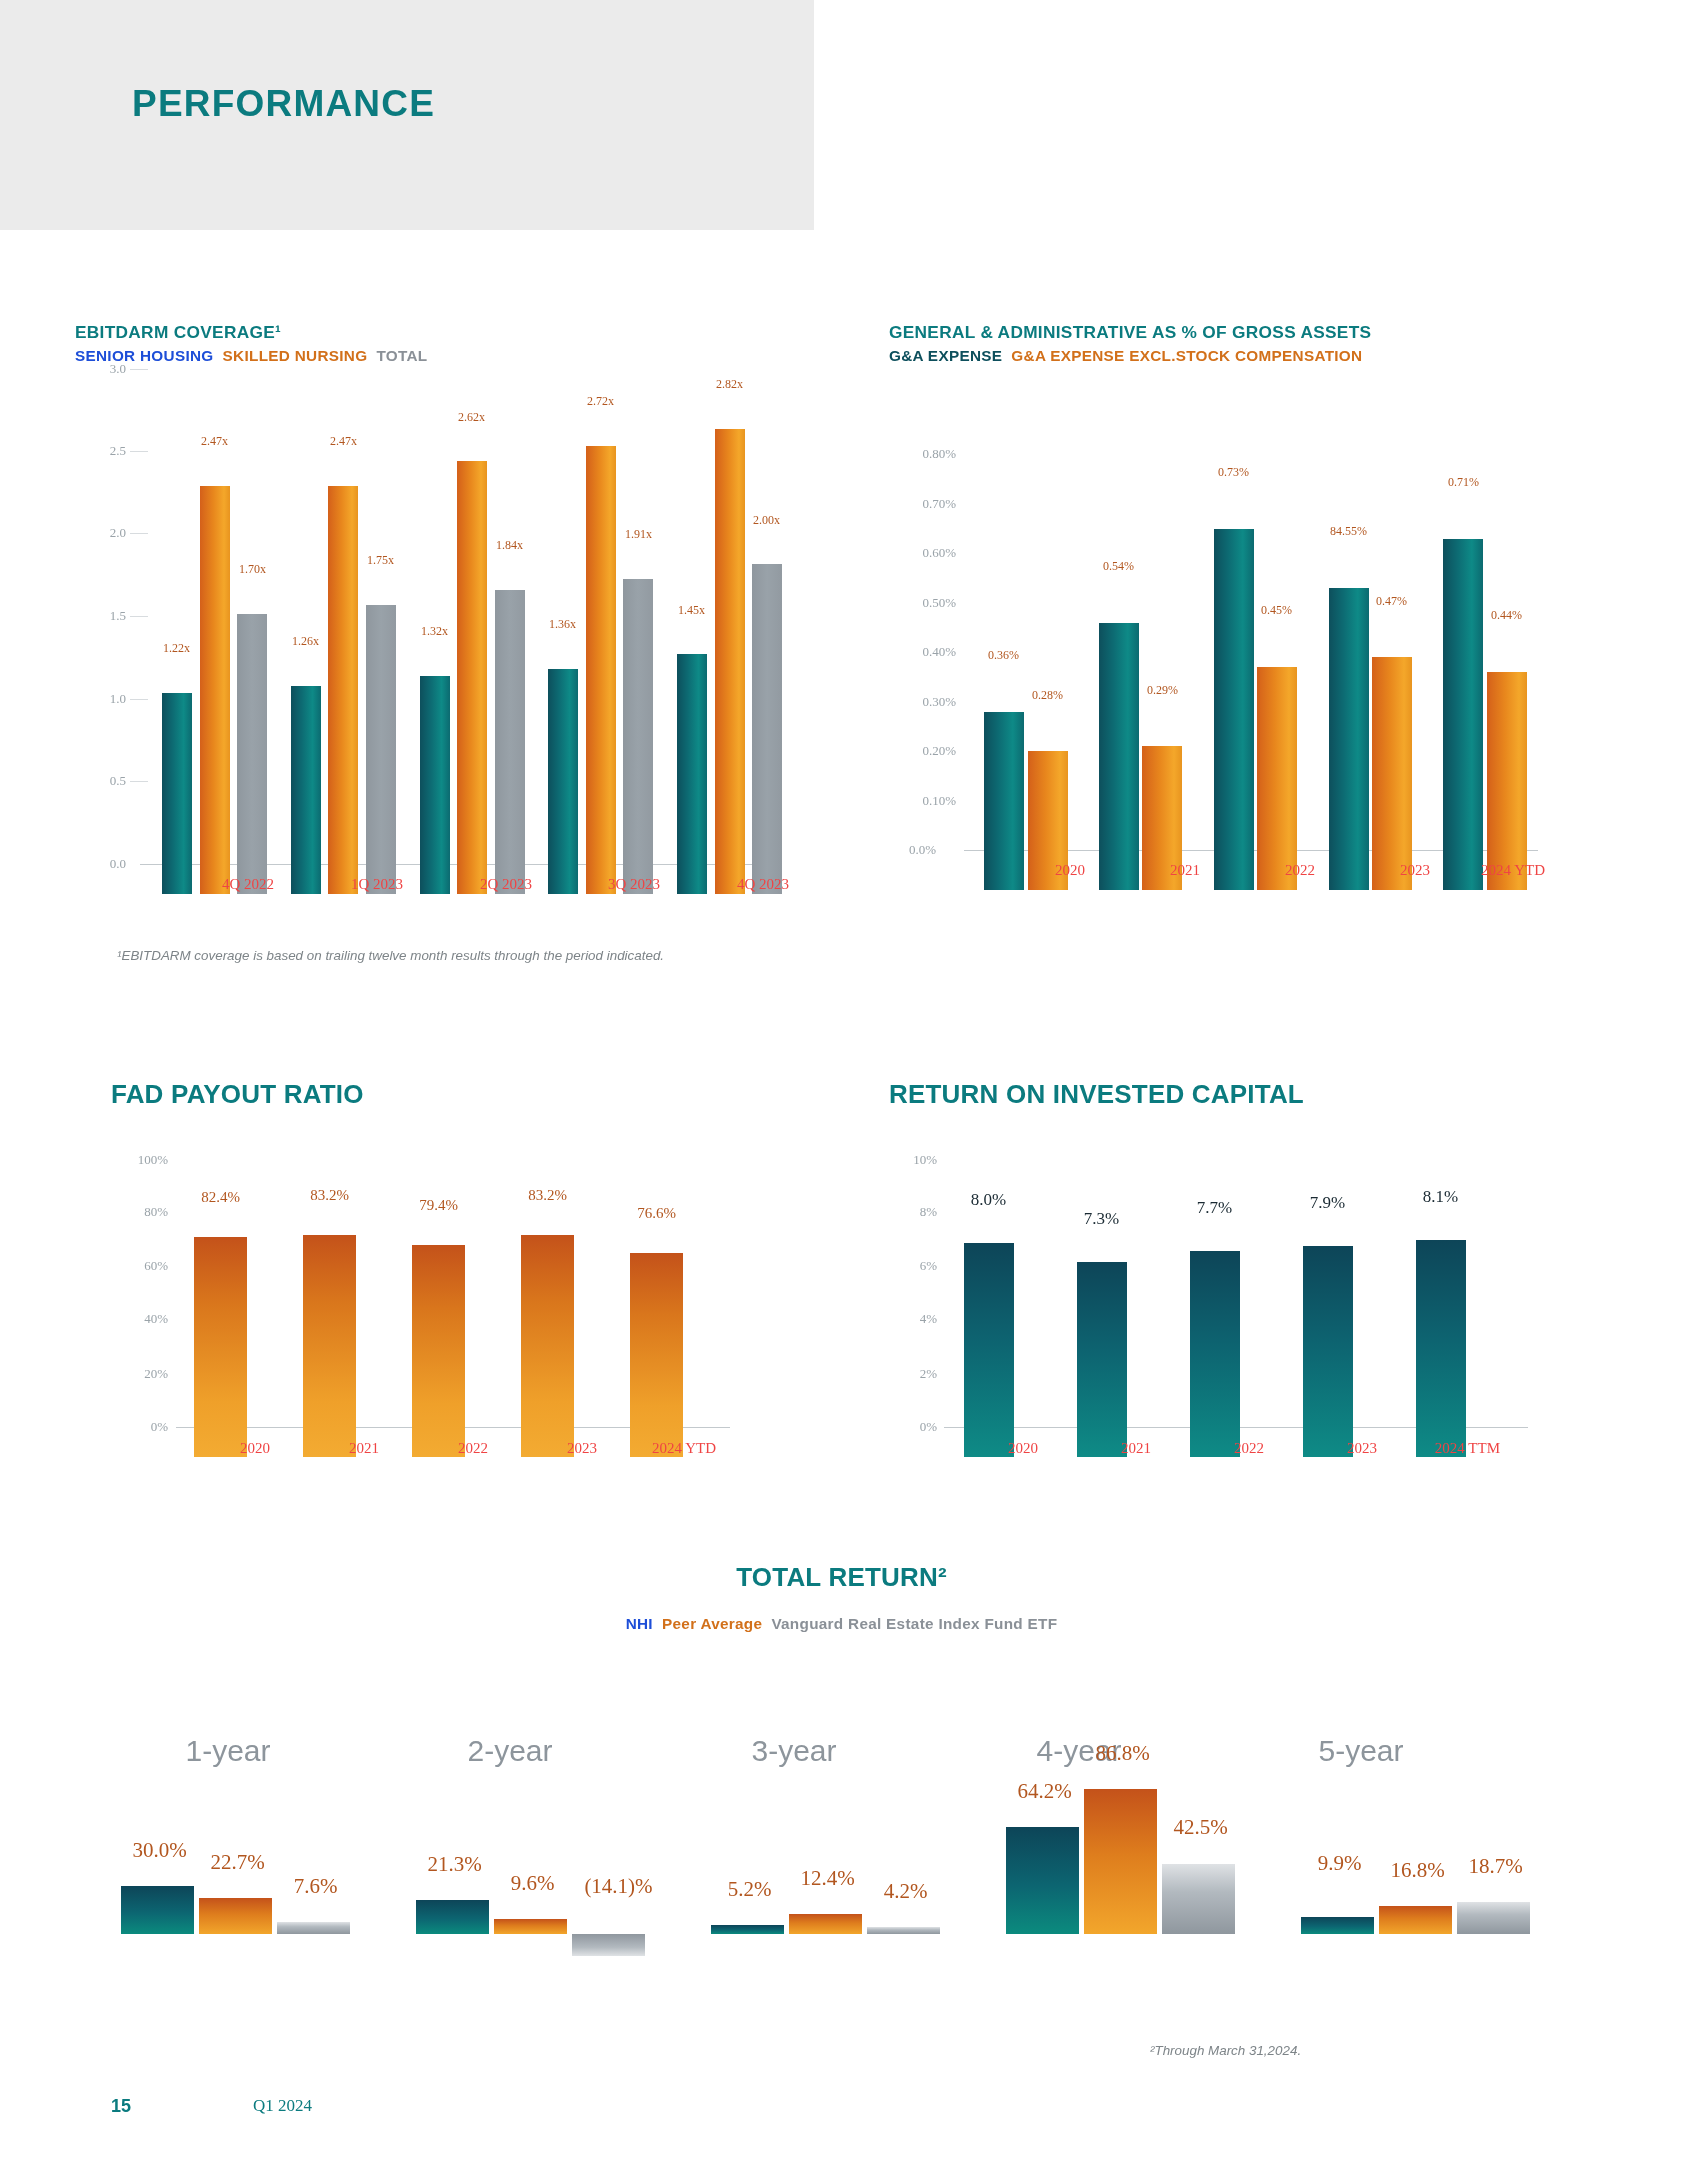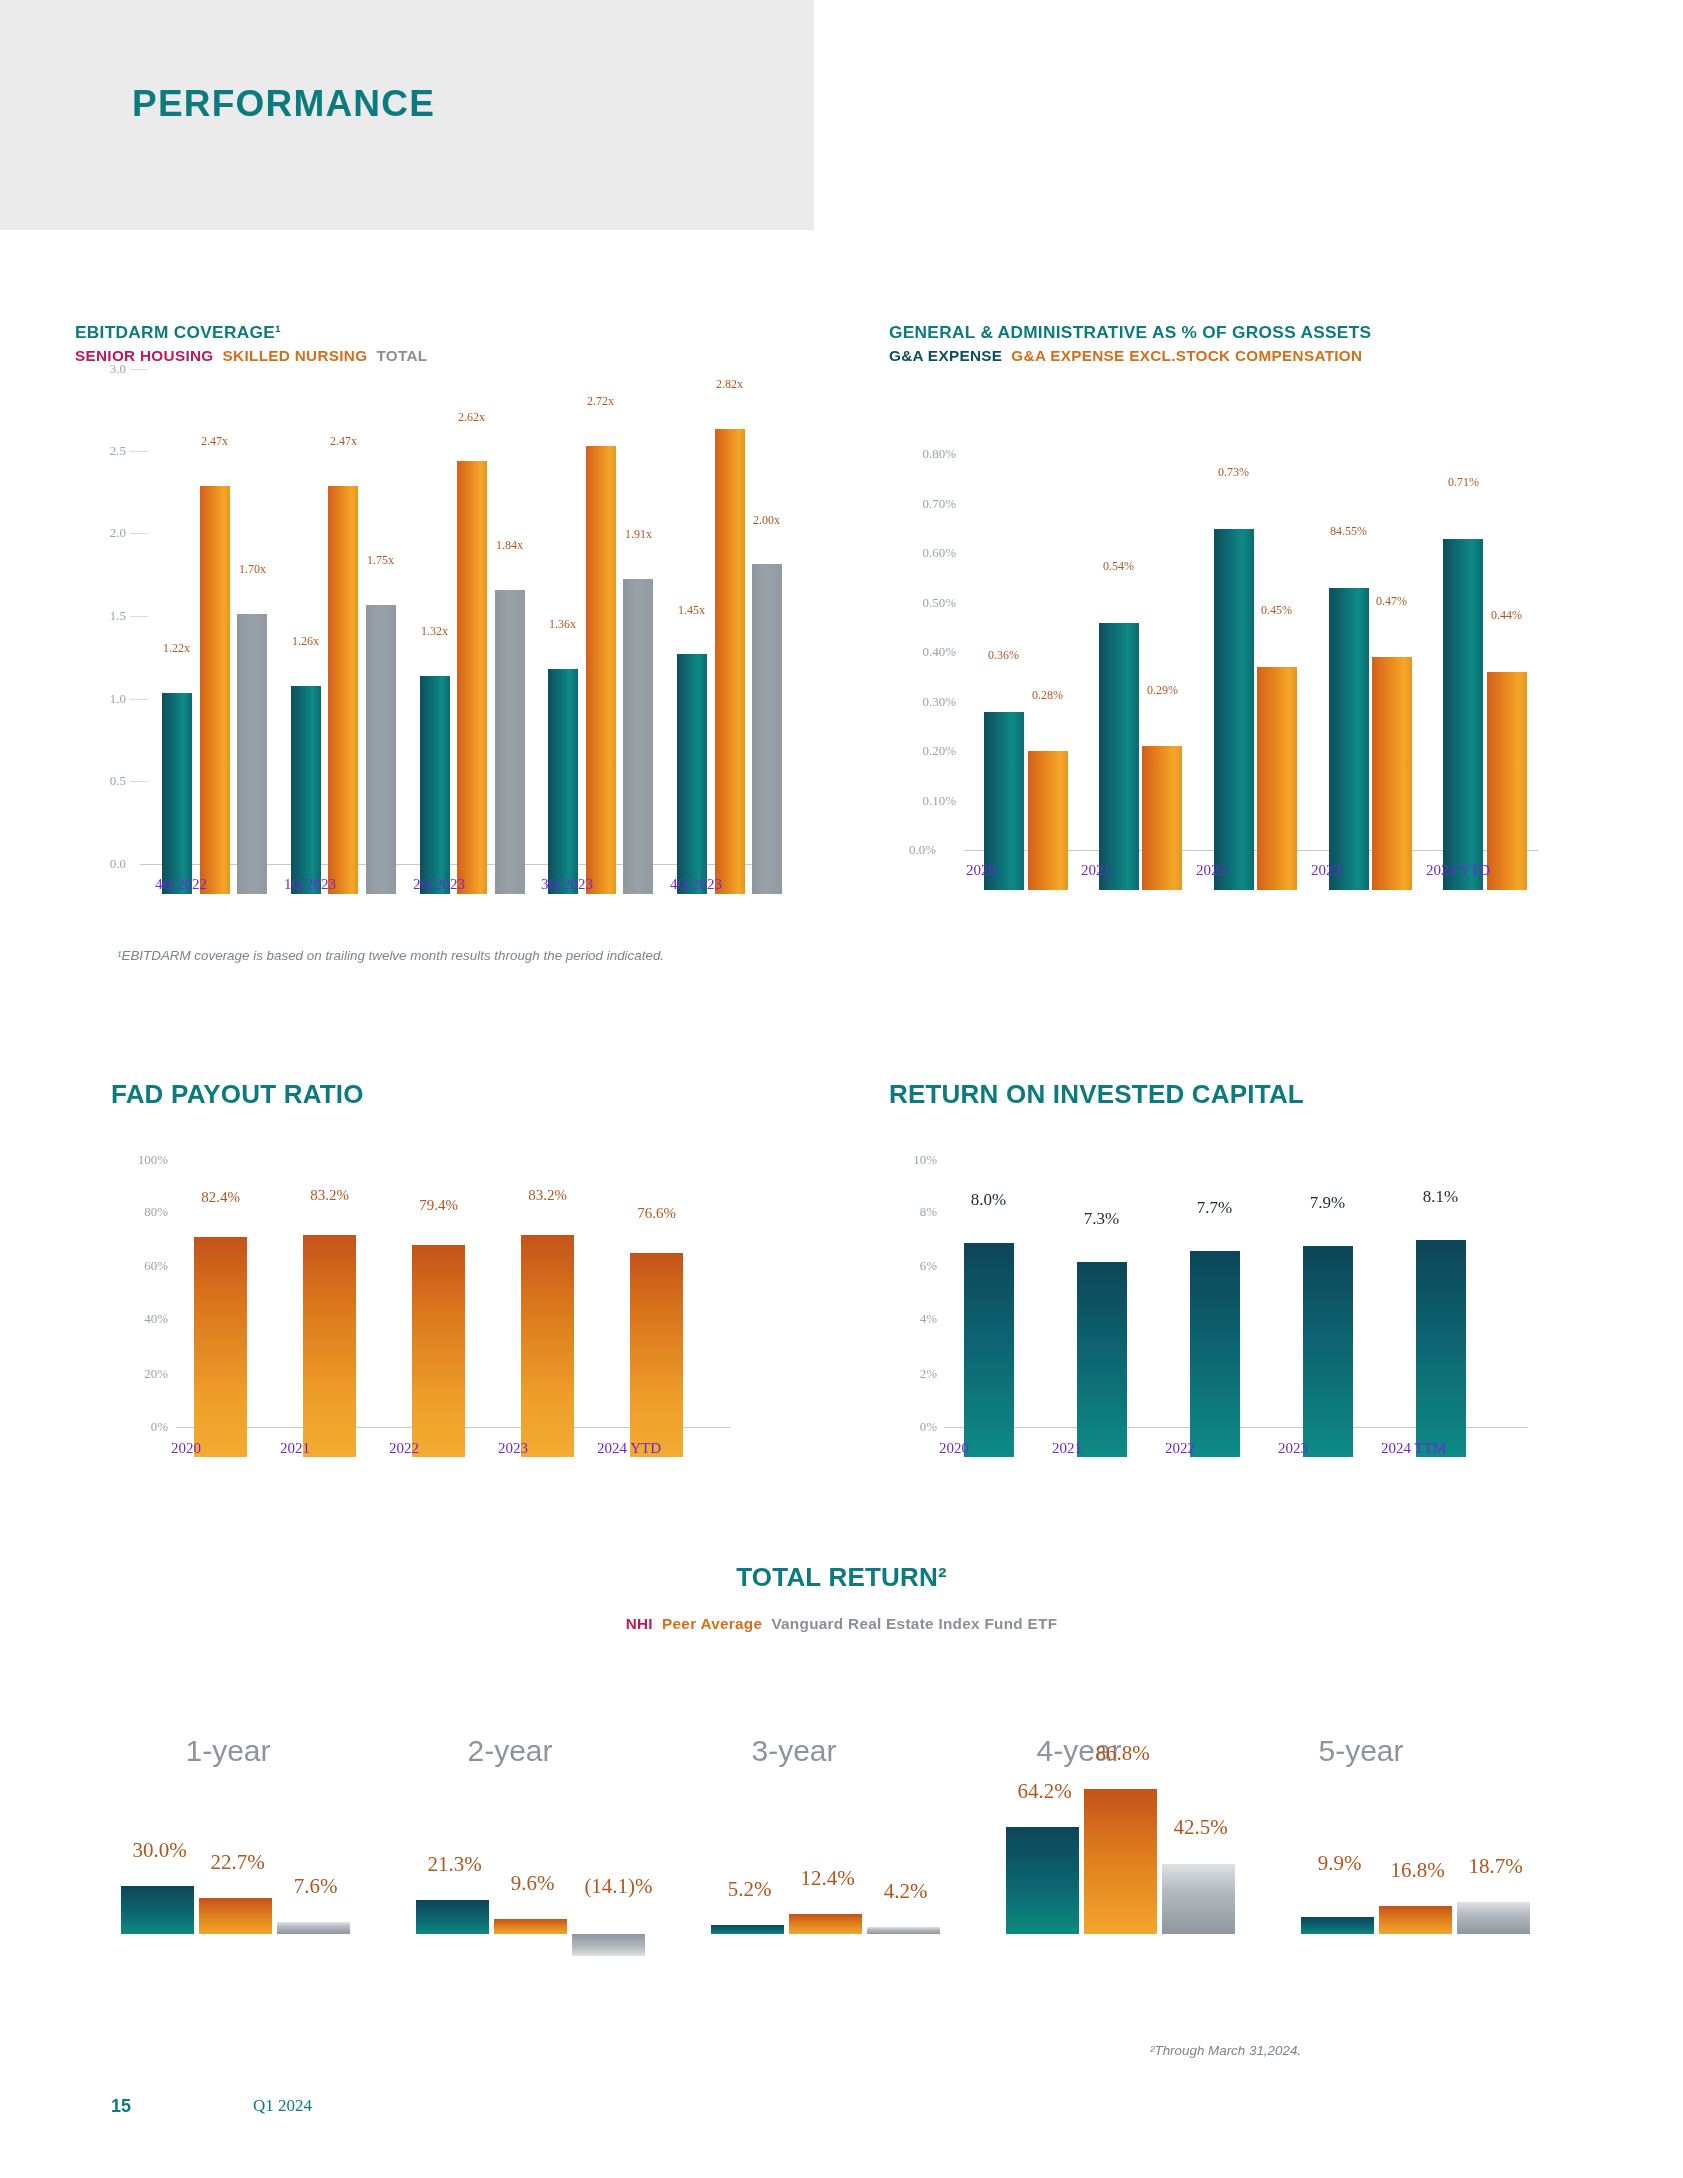--- a/index.html
+++ b/index.html
@@ -29,21 +29,21 @@
     font-size: 17.3px; font-weight: bold; letter-spacing: 0.3px;
     color: #0b7b7f; white-space: nowrap;
   }
   .chart-title.big {
     font-size: 26px; letter-spacing: 0.2px;
   }
   .legend { margin-top: 4px; font-size: 15.3px; font-weight: bold; letter-spacing: 0.3px; white-space: nowrap; }
   .lg-teal  { color: #0d4f5c; }
   .lg-orange{ color: #d2701a; }
   .lg-gray  { color: #8a9097; }
-  .lg-dark  { color: #be185d; }
+  .lg-dark  { color: #1d4ed8; }
 
   .plot { position: relative; }
   .axis-label {
     position: absolute; font-size: 13px; color: #9aa3a9;
     font-family: "Liberation Serif", serif;
     text-align: right; white-space: nowrap;
   }
   .tick-line {
     position: absolute; height: 1px; background: #d8dcdf;
   }
@@ -82,22 +82,22 @@
 
   .vlabel {
     position: absolute; font-size: 12px; color: #b2561f;
     font-family: "Liberation Serif", serif; white-space: nowrap; text-align: center;
   }
   .vlabel.dark { color: #1a2a33; font-size: 17px; }
   .vlabel.pct { font-size: 15px; }
   .vlabel.big { font-size: 21px; }
 
   .xlabel {
-    position: absolute; font-size: 15px; color: #6d28d9;
-    font-family: "Liberation Serif", serif; text-align: left; white-space: nowrap;
+    position: absolute; font-size: 15px; color: #ef4444;
+    font-family: "Liberation Serif", serif; text-align: right; white-space: nowrap;
   }
 
   .footnote {
     position: absolute; font-style: italic; font-size: 13.4px;
     color: #7d8488; font-family: "Liberation Sans", sans-serif;
     white-space: nowrap;
   }
 
   .group-label {
     position: absolute; font-size: 30px; color: #8d959c;

